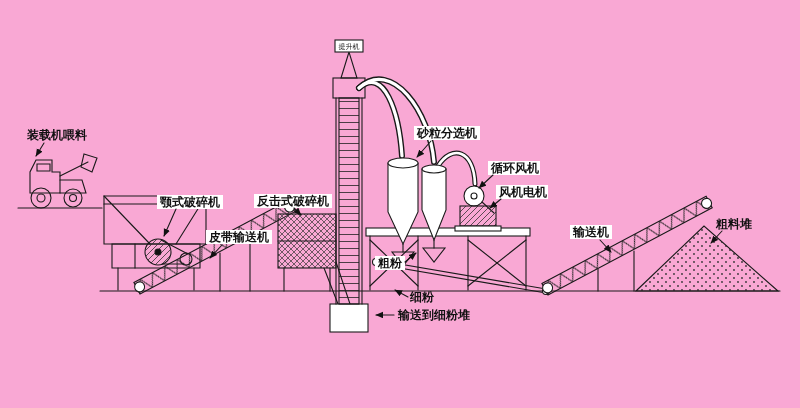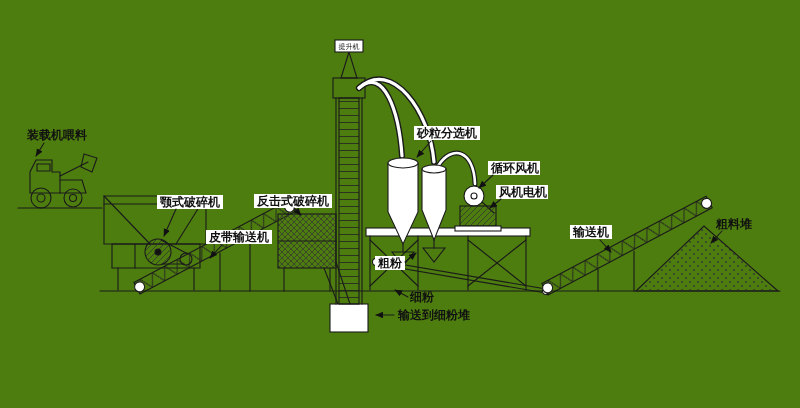--- a/index.html
+++ b/index.html
@@ -1,16 +1,16 @@
 <!DOCTYPE html>
 <html><head>
 <meta charset="utf-8">
 <style>
   html,body{margin:0;padding:0;background:#fff;}
-  .stage{position:relative;width:800px;height:408px;background:#4d7c0f;overflow:hidden;
+  .stage{position:relative;width:800px;height:408px;background:#f9a8d4;overflow:hidden;
          font-family:"DejaVu Sans","Liberation Sans",sans-serif;}
   svg{display:block;}
   text{stroke:none;}
   .lbl{font-family:"DejaVu Sans","Liberation Sans",sans-serif;font-size:12px;font-weight:bold;fill:#111;}
   .lbl-sm{font-size:7px;font-weight:normal;}
 </style>
 </head>
 <body>
 
 <div class="stage">

